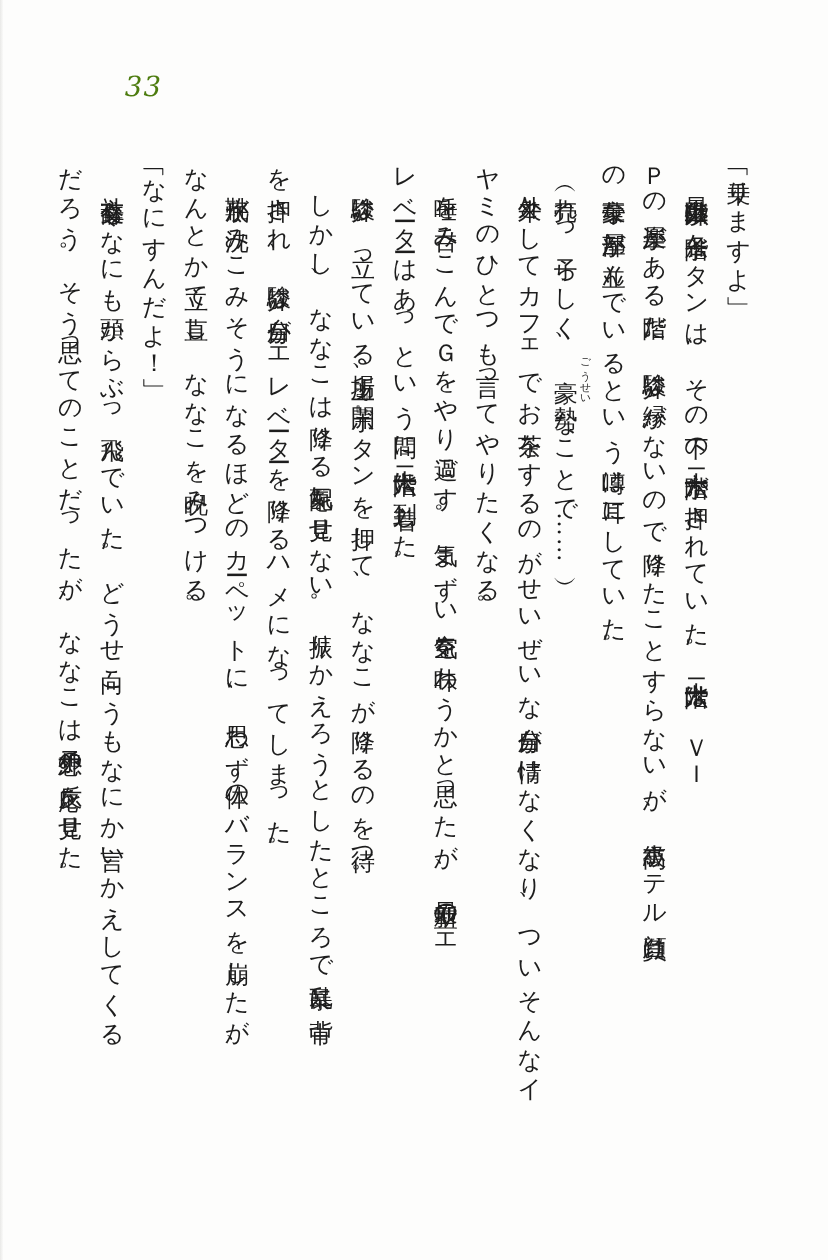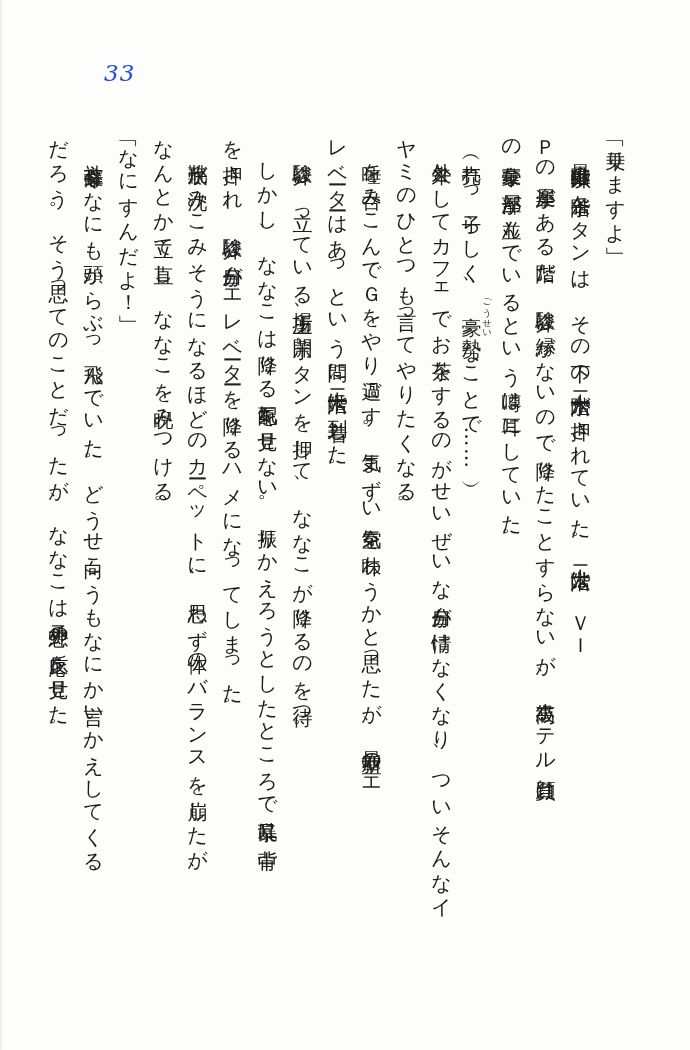--- a/index.html
+++ b/index.html
@@ -20,21 +20,21 @@
     left: 0; top: 0; bottom: 0;
     width: 3px;
     background: linear-gradient(to right, #e9e9e7, rgba(255,255,255,0));
   }
   .page-number {
     position: absolute;
     left: 104px;
     top: 60px;
     font-size: 23px;
     font-style: italic;
-    color: #1d4ed8;
+    color: #4d7c0f;
     letter-spacing: 1px;
   }
   .text-area {
     position: absolute;
     left: 0; top: 0;
     width: 690px;
     height: 1050px;
   }
   .col {
     position: absolute;

